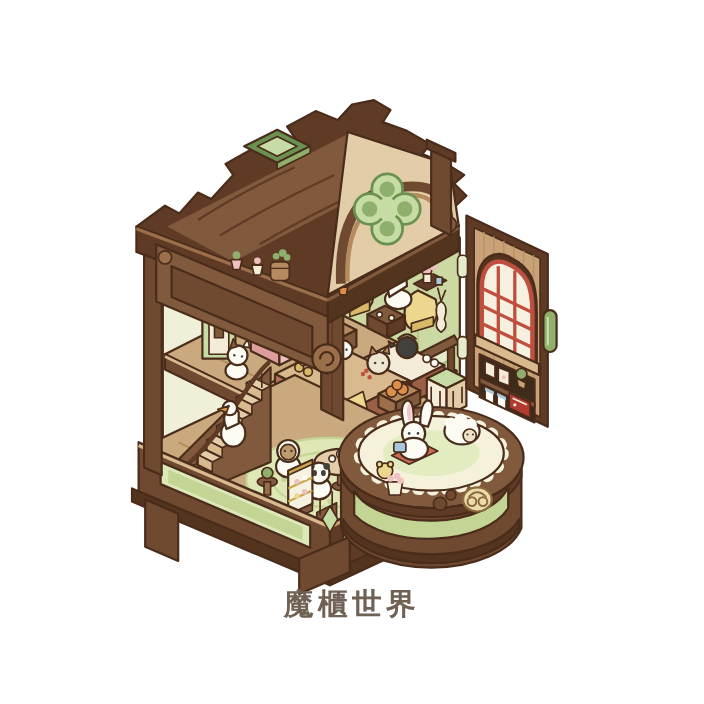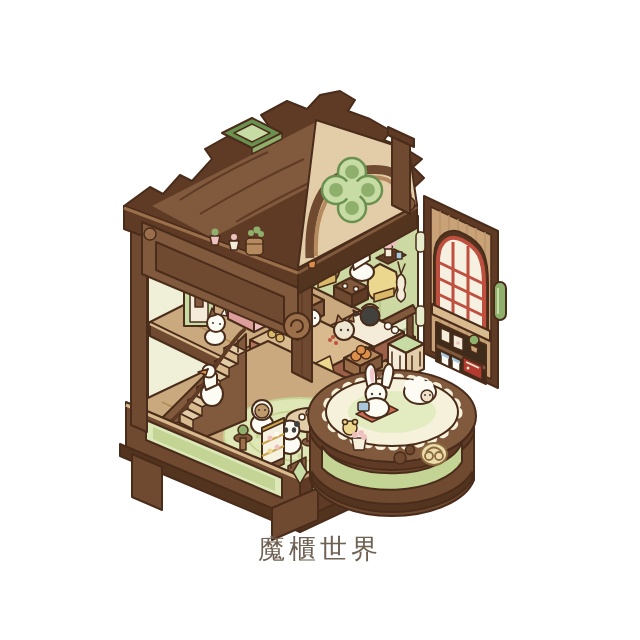--- a/index.html
+++ b/index.html
@@ -1,20 +1,20 @@
 <!DOCTYPE html>
 <html style="--c-bg: #ffffff; --c-outline: #4a2c1b; --c-woodDarkest: #53341f; --c-woodDark: #5f3b26; --c-wood: #6f4a31; --c-woodMid: #81593c; --c-woodLight: #9a6f4a; --c-woodPale: #b58a5e; --c-tan: #c9a377; --c-tanLight: #d8ba8e; --c-cream: #e3cda9; --c-creamLight: #f4ecd8; --c-wallPale: #f0efd8; --c-wallGreen: #ccd9a3; --c-green: #8fb06c; --c-greenDark: #6b9150; --c-greenLight: #c7dca4; --c-greenPale: #e6eccb; --c-panelGreen: #c3d494; --c-panelGreenLight: #dce8b8; --c-red: #bf4f3e; --c-radioRed: #b23a2f; --c-yellow: #ecd78f; --c-yellowDeep: #d9b968; --c-pink: #eec0c0; --c-pinkDeep: #dd9d9a; --c-orange: #dd8f4a; --c-charWhite: #fdfcf4; --c-black: #42413e; --c-blue: #a7c8dc; --c-gold: #caa54e; --c-rug: #dfe7b6; --c-rugLine: #c6d595; --c-floor: #c9a97d; --c-brick: #b5745a; --c-brickLine: #9c5f47; --c-text: #6f6153;"><head>
 <meta charset="utf-8">
 <style>
   html,body{margin:0;padding:0;background:#fff;}
   body{width:640px;height:640px;overflow:hidden;font-family:"DejaVu Sans","Liberation Sans",sans-serif;}
   .stage{position:relative;width:640px;height:640px;background:var(--c-bg,#fff);}
   .stage svg{position:absolute;left:0;top:0;}
   .caption{position:absolute;left:0;top:531px;width:640px;text-align:center;
-           font-size:27px;font-weight:normal;letter-spacing:4px;color:var(--c-text,#6f6153);}
+           font-size:27px;font-weight:bold;letter-spacing:4px;color:var(--c-text,#6f6153);}
   
   .s{stroke:var(--c-outline);stroke-width:2;stroke-linejoin:round;stroke-linecap:round;}
   .s15{stroke:var(--c-outline);stroke-width:1.5;stroke-linejoin:round;stroke-linecap:round;}
   .thin{stroke-width:1.2;}
   
   .f-wdd{fill:var(--c-woodDarkest)} .f-wd{fill:var(--c-woodDark)} .f-w{fill:var(--c-wood)}
   .f-wm{fill:var(--c-woodMid)} .f-wl{fill:var(--c-woodLight)} .f-wp{fill:var(--c-woodPale)}
   .f-tan{fill:var(--c-tan)} .f-tanl{fill:var(--c-tanLight)}
   .f-cream{fill:var(--c-cream)} .f-creaml{fill:var(--c-creamLight)}
   .f-wallp{fill:var(--c-wallPale)} .f-wallg{fill:var(--c-wallGreen)}

